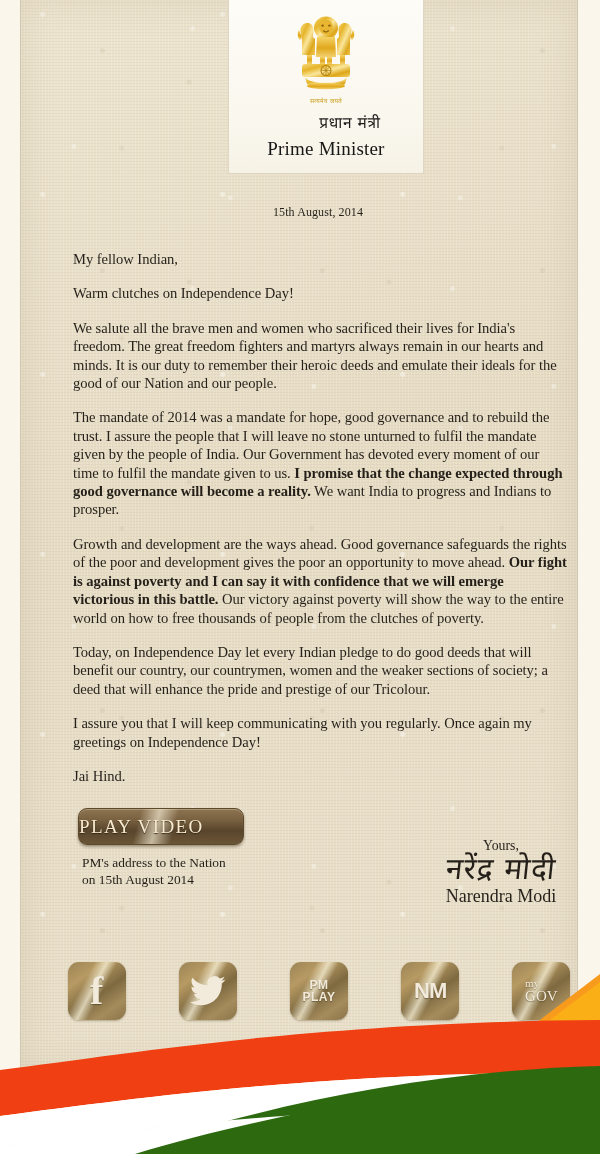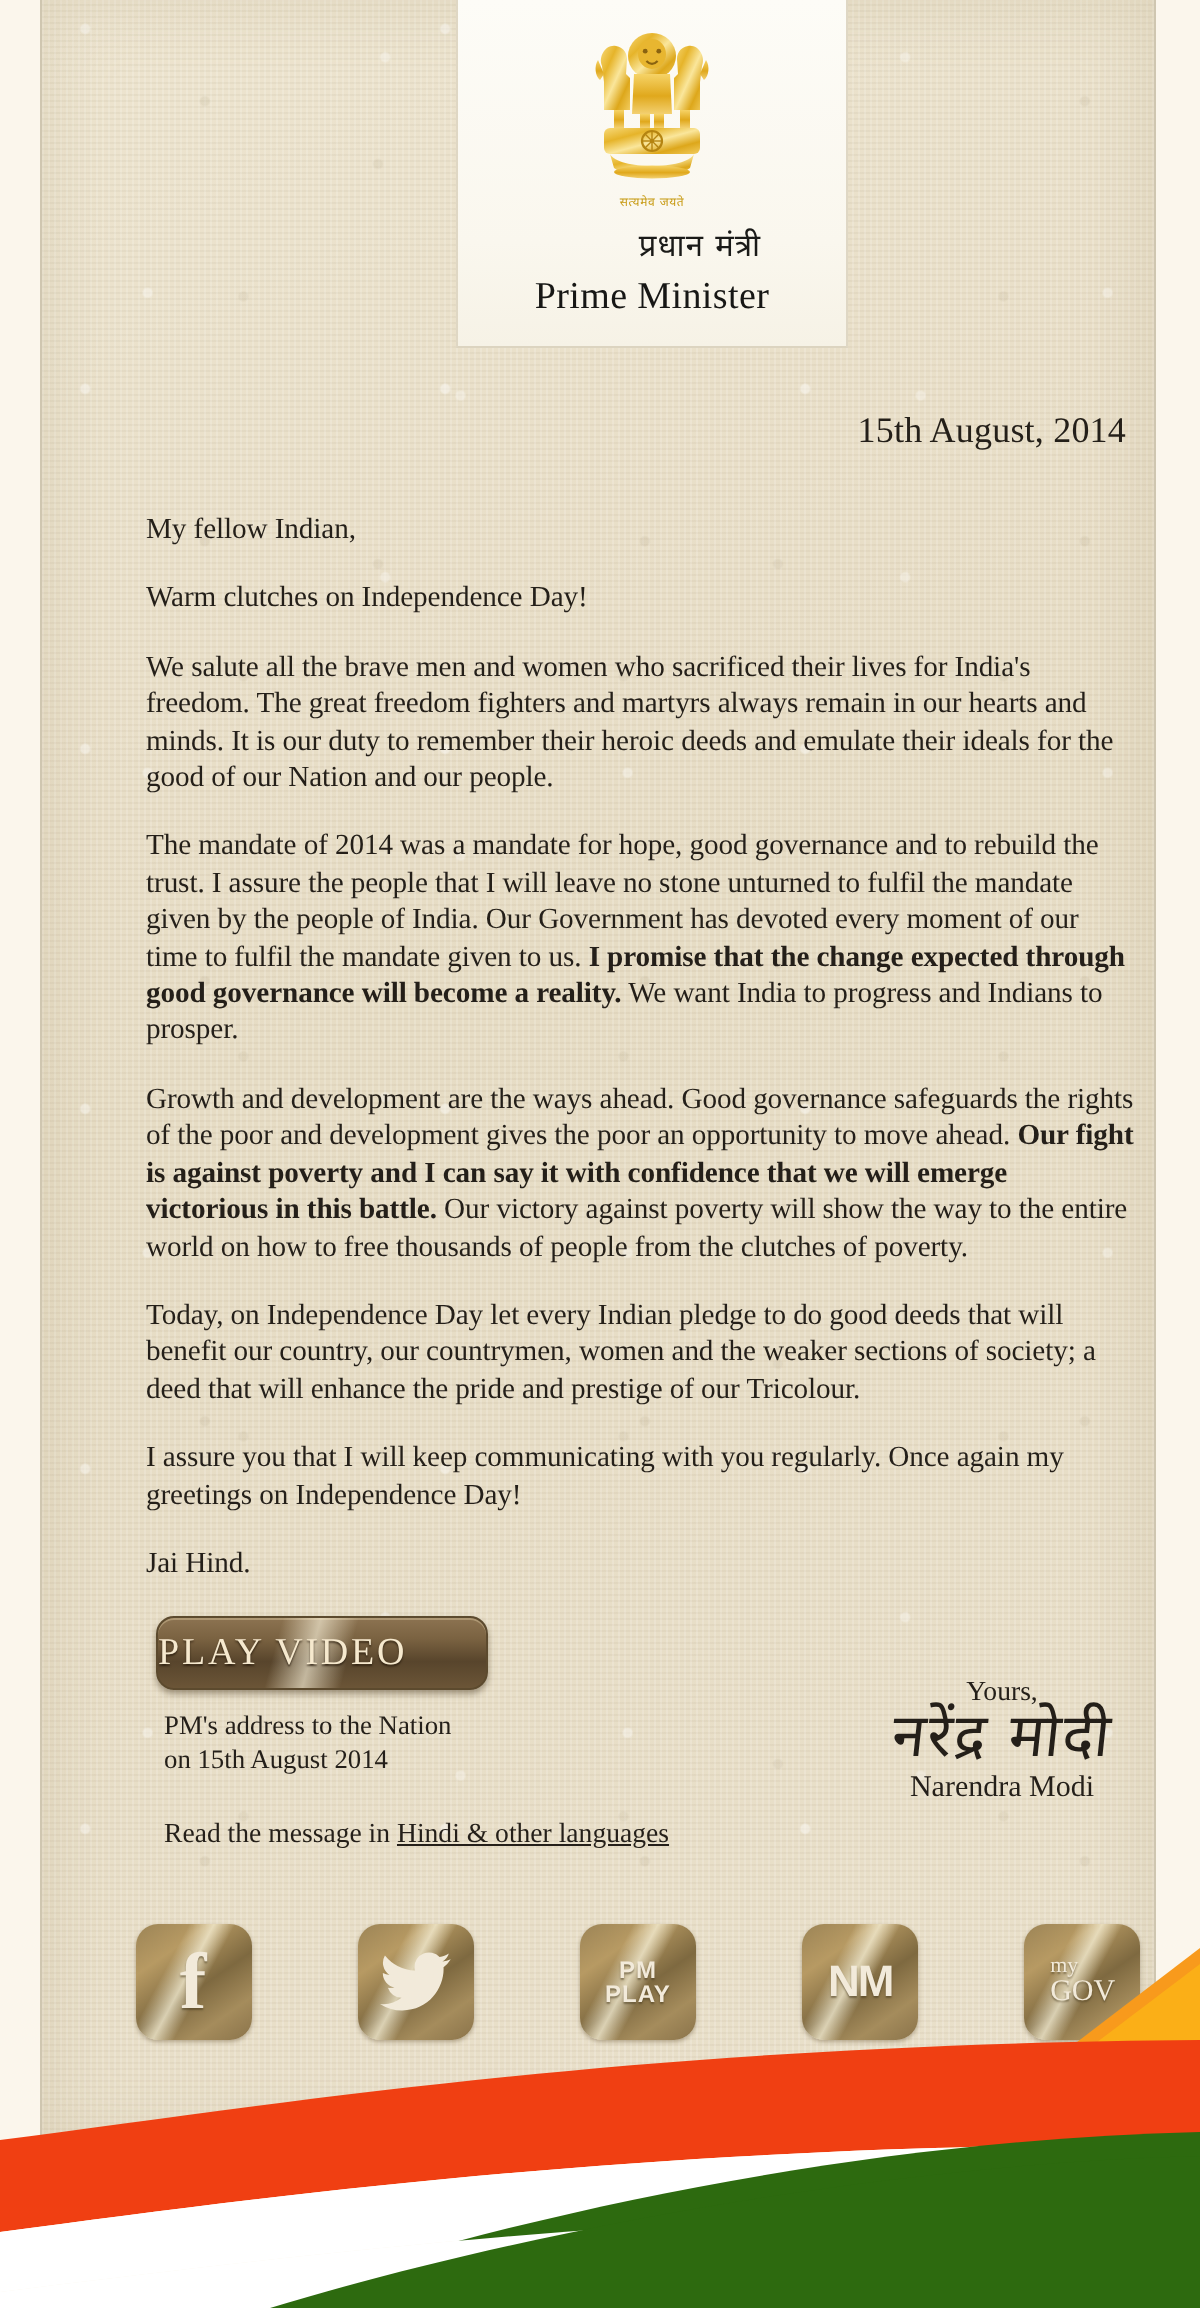--- a/index.html
+++ b/index.html
@@ -93,22 +93,22 @@
 
   
   #letter {
     position: absolute;
     left: 52px;
     top: 205px;
     width: 495px;
     color: #241F19;
   }
   #date-line {
-    text-align: right;
-    font-size: 18px;
+    text-align: center;
+    font-size: 12px;
     padding-right: 5px;
     letter-spacing: .1px;
   }
   .para {
     font-size: 14.6px;
     line-height: 18.4px;
     margin-top: 16px;
     text-align: left;
     letter-spacing: -0.05px;
   }
@@ -172,21 +172,21 @@
   }
   #yours-label { font-size: 13.8px; }
   #signature-mark {
     font-size: 30px;
     font-family: "DejaVu Sans", sans-serif;
     line-height: 34px;
     margin: -2px 0 -2px 0;
     transform: skewX(-6deg);
     letter-spacing: 1px;
   }
-  #signatory-name { font-size: 15px; margin-top: 2px; }
+  #signatory-name { font-size: 18px; margin-top: 2px; }
 
   
   #social-row {
     position: absolute;
     left: 20px;
     top: 962px;
     width: 556px;
     display: flex;
     justify-content: space-around;
     align-items: center;
@@ -318,21 +318,20 @@
       <div class="para">Jai Hind.</div>
     </div>
 
     <div id="video-block">
       <div id="play-video-button">
         <span id="play-video-label">PLAY VIDEO</span>
       </div>
       <div class="video-caption">PM's address to the Nation</div>
       <div class="video-caption" style="margin-top:0">on 15th August 2014</div>
 
-      <div id="read-message"><span>Read the message in </span><span class="link">Hindi &amp; other languages</span></div>
     </div>
 
     <div id="signature-block">
       <div id="yours-label">Yours,</div>
       <div id="signature-mark">नरेंद्र मोदी</div>
       <div id="signatory-name">Narendra Modi</div>
     </div>
 
     <div id="social-row">
 

